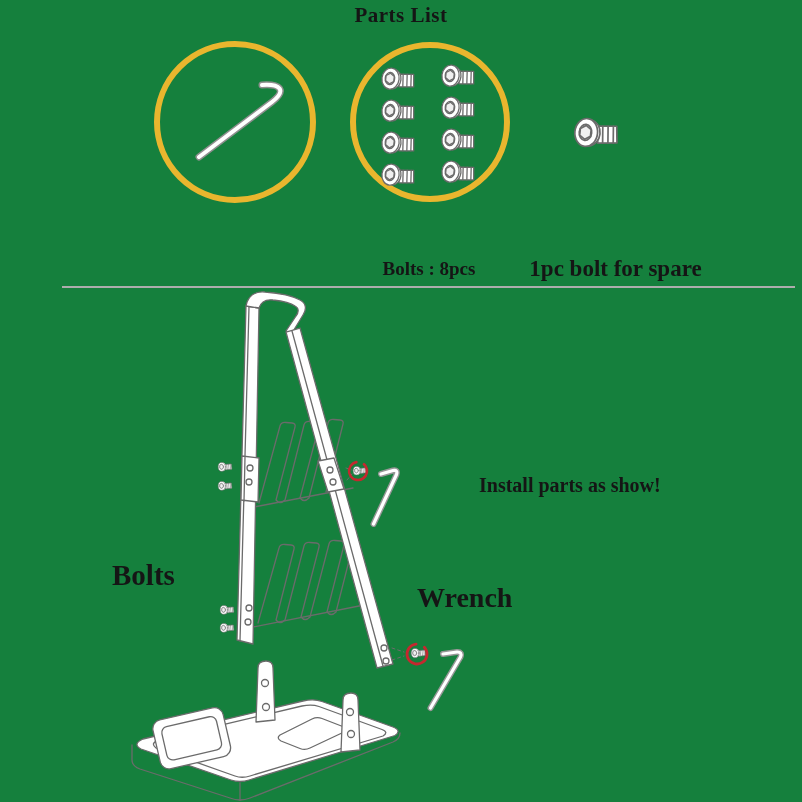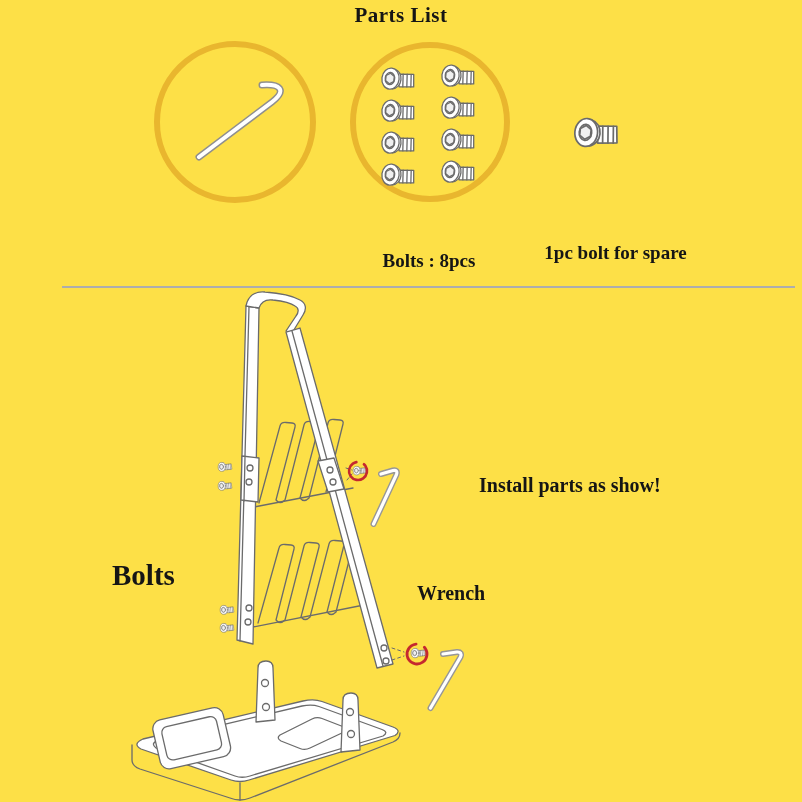--- a/index.html
+++ b/index.html
@@ -1,28 +1,28 @@
 <!DOCTYPE html>
 <html><head>
 <meta charset="utf-8">
 <style>
   html,body{margin:0;padding:0;background:#ffffff;}
   #page{
-    position:relative;width:802px;height:802px;background:#fde047;overflow:hidden;
+    position:relative;width:802px;height:802px;background:#15803d;overflow:hidden;
     font-family:"Liberation Serif","DejaVu Serif",serif;color:#111;
   }
   .txt{position:absolute;font-weight:700;color:#151515;white-space:nowrap;}
   .center{text-align:center;}
   #title{left:0;right:0;top:3px;font-size:21px;letter-spacing:.5px;}
   #cap-wrench{left:135px;top:250px;width:180px;font-size:19px;}
-  #cap-bolts{left:339px;top:250px;width:180px;font-size:19px;}
-  #cap-spare{left:488px;top:242px;width:255px;font-size:19px;}
+  #cap-bolts{left:339px;top:258px;width:180px;font-size:19px;}
+  #cap-spare{left:488px;top:256px;width:255px;font-size:23px;}
   #note-install{left:479px;top:474px;width:230px;font-size:20px;}
   #callout-bolts{left:112px;top:559px;font-size:29px;font-family:Liberation Serif, serif;}
-  #callout-wrench{left:417px;top:582px;font-size:20px;}
+  #callout-wrench{left:417px;top:582px;font-size:28px;}
   #divider{position:absolute;left:62px;top:286px;width:733px;height:2px;background:#adadad;}
   svg{position:absolute;left:0;top:0;}
   .art{stroke-width:1.3;fill:none;stroke-linecap:round;stroke-linejoin:round;}
   .tube-out{stroke:#8f8f8f;stroke-width:7;fill:none;}
   .tube-in{stroke:#ffffff;stroke-width:4;fill:none;}
   .t2-out{stroke:#979797;stroke-width:6;fill:none;}
   .t2-in{stroke:#ffffff;stroke-width:3.2;fill:none;}
   .wfill{fill:#ffffff;}
   .dash{stroke-dasharray:3 3;stroke-width:1;}
 </style>

